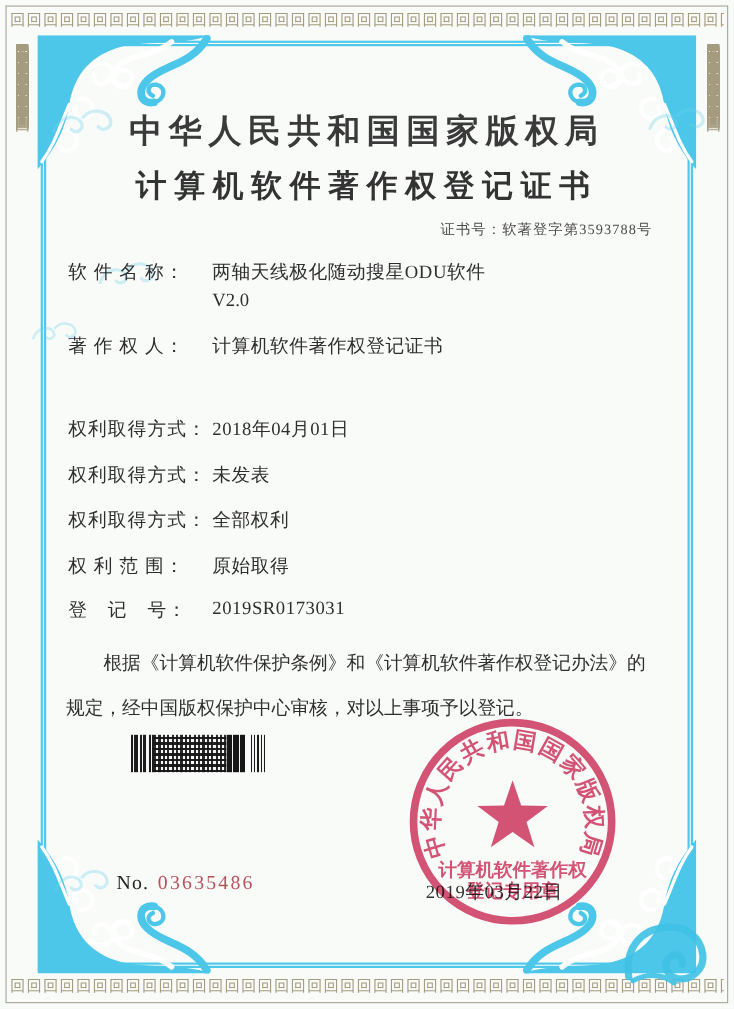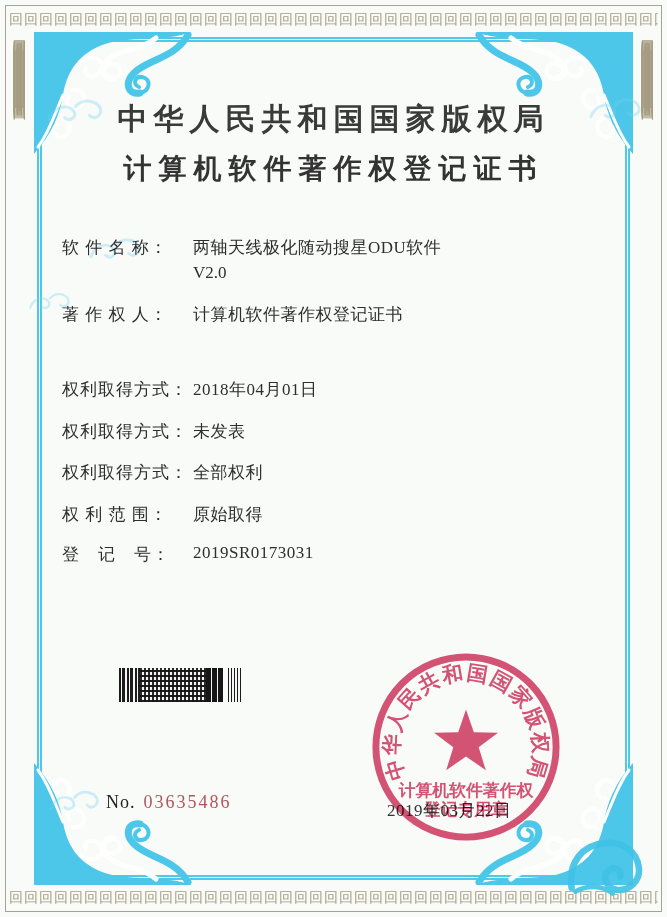--- a/index.html
+++ b/index.html
@@ -134,20 +134,23 @@
   <svg class="wm" style="left:48px; top:786px; width:56px; height:34px;" viewBox="0 0 80 36">
     <path d="M4,26 C10,8 30,6 36,16 c4,8 -6,14 -12,8 m14,-14 c10,-12 28,-8 32,2 c3,9 -8,16 -14,9" fill="none" stroke="#6fd0ec" stroke-width="4" stroke-linecap="round"></path>
   </svg>
   <svg class="wm big" style="left:566px; top:818px; width:84px; height:80px;" viewBox="0 0 90 80">
     <path d="M6,72 C2,44 18,26 42,24 c20,-2 34,10 36,26 c2,14 -10,26 -24,24 c-11,-2 -16,-14 -8,-21 c6,-5 14,0 12,7" fill="none" stroke="#3fc2e6" stroke-width="7" stroke-linecap="round"></path>
     <path d="M10,76 c14,-8 30,-6 40,2" fill="none" stroke="#3fc2e6" stroke-width="5" stroke-linecap="round"></path>
   </svg>
 
   <div class="authority">中华人民共和国国家版权局</div>
   <div class="title">计算机软件著作权登记证书</div>
+  <div class="certno">
+    <span>证书号：</span><span>软著登字第3593788号</span>
+  </div>
 
   <div class="row" style="top:236px;">
     <span class="lab">软 件 名 称：</span>
     <span class="val">两轴天线极化随动搜星ODU软件</span>
     <span class="val2">V2.0</span>
   </div>
   <div class="row" style="top:303px;">
     <span class="lab">著 作 权 人：</span>
     <span class="val">计算机软件著作权登记证书</span>
   </div>
@@ -166,20 +169,22 @@
   <div class="row" style="top:503px;">
     <span class="lab">权 利 范 围：</span>
     <span class="val">原始取得</span>
   </div>
   <div class="row" style="top:543px;">
     <span class="lab">登　记　号：</span>
     <span class="val">2019SR0173031</span>
   </div>
 
   <div class="statement" style="top:582px;">
+    <div class="ln1">根据《计算机软件保护条例》和《计算机软件著作权登记办法》的</div>
+    <div class="ln2">规定，经中国版权保护中心审核，对以上事项予以登记。</div>
   </div>
 
   <div class="barcode">
     <div class="bc1"></div>
     <div class="bc2"></div>
     <div class="bc3"></div>
     <div class="bc4"></div>
   </div>
 
   <div class="serial">

